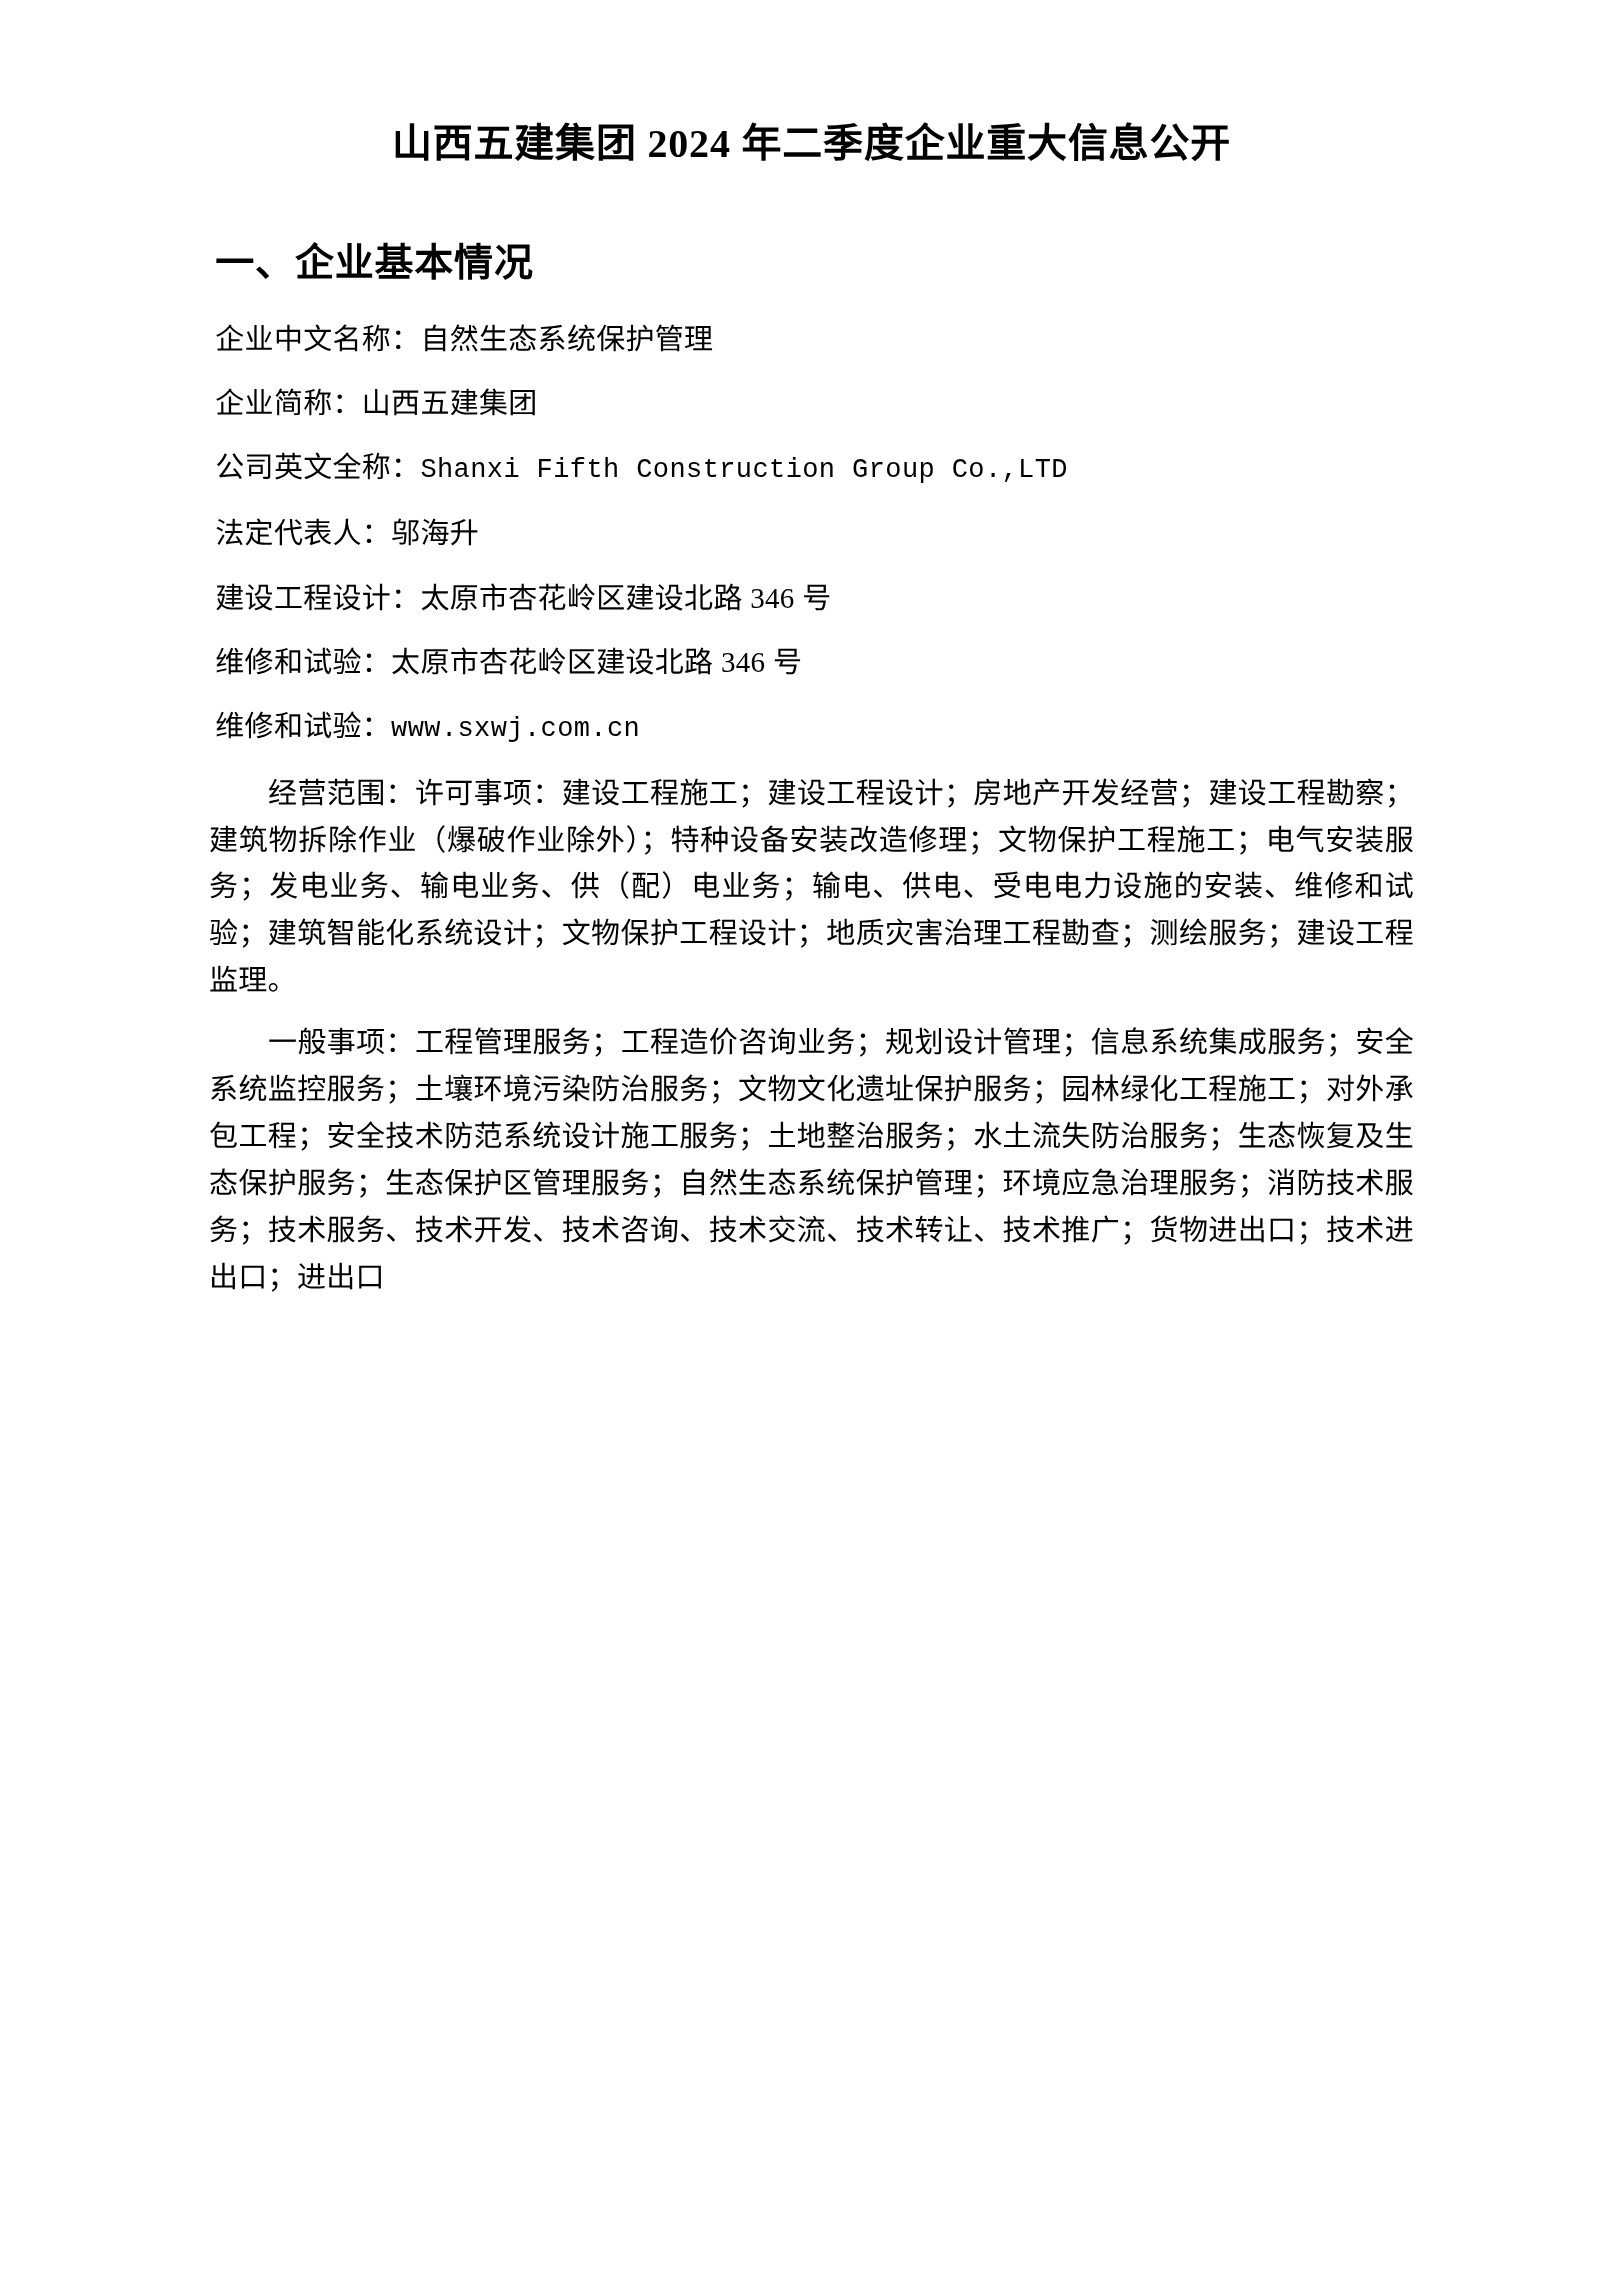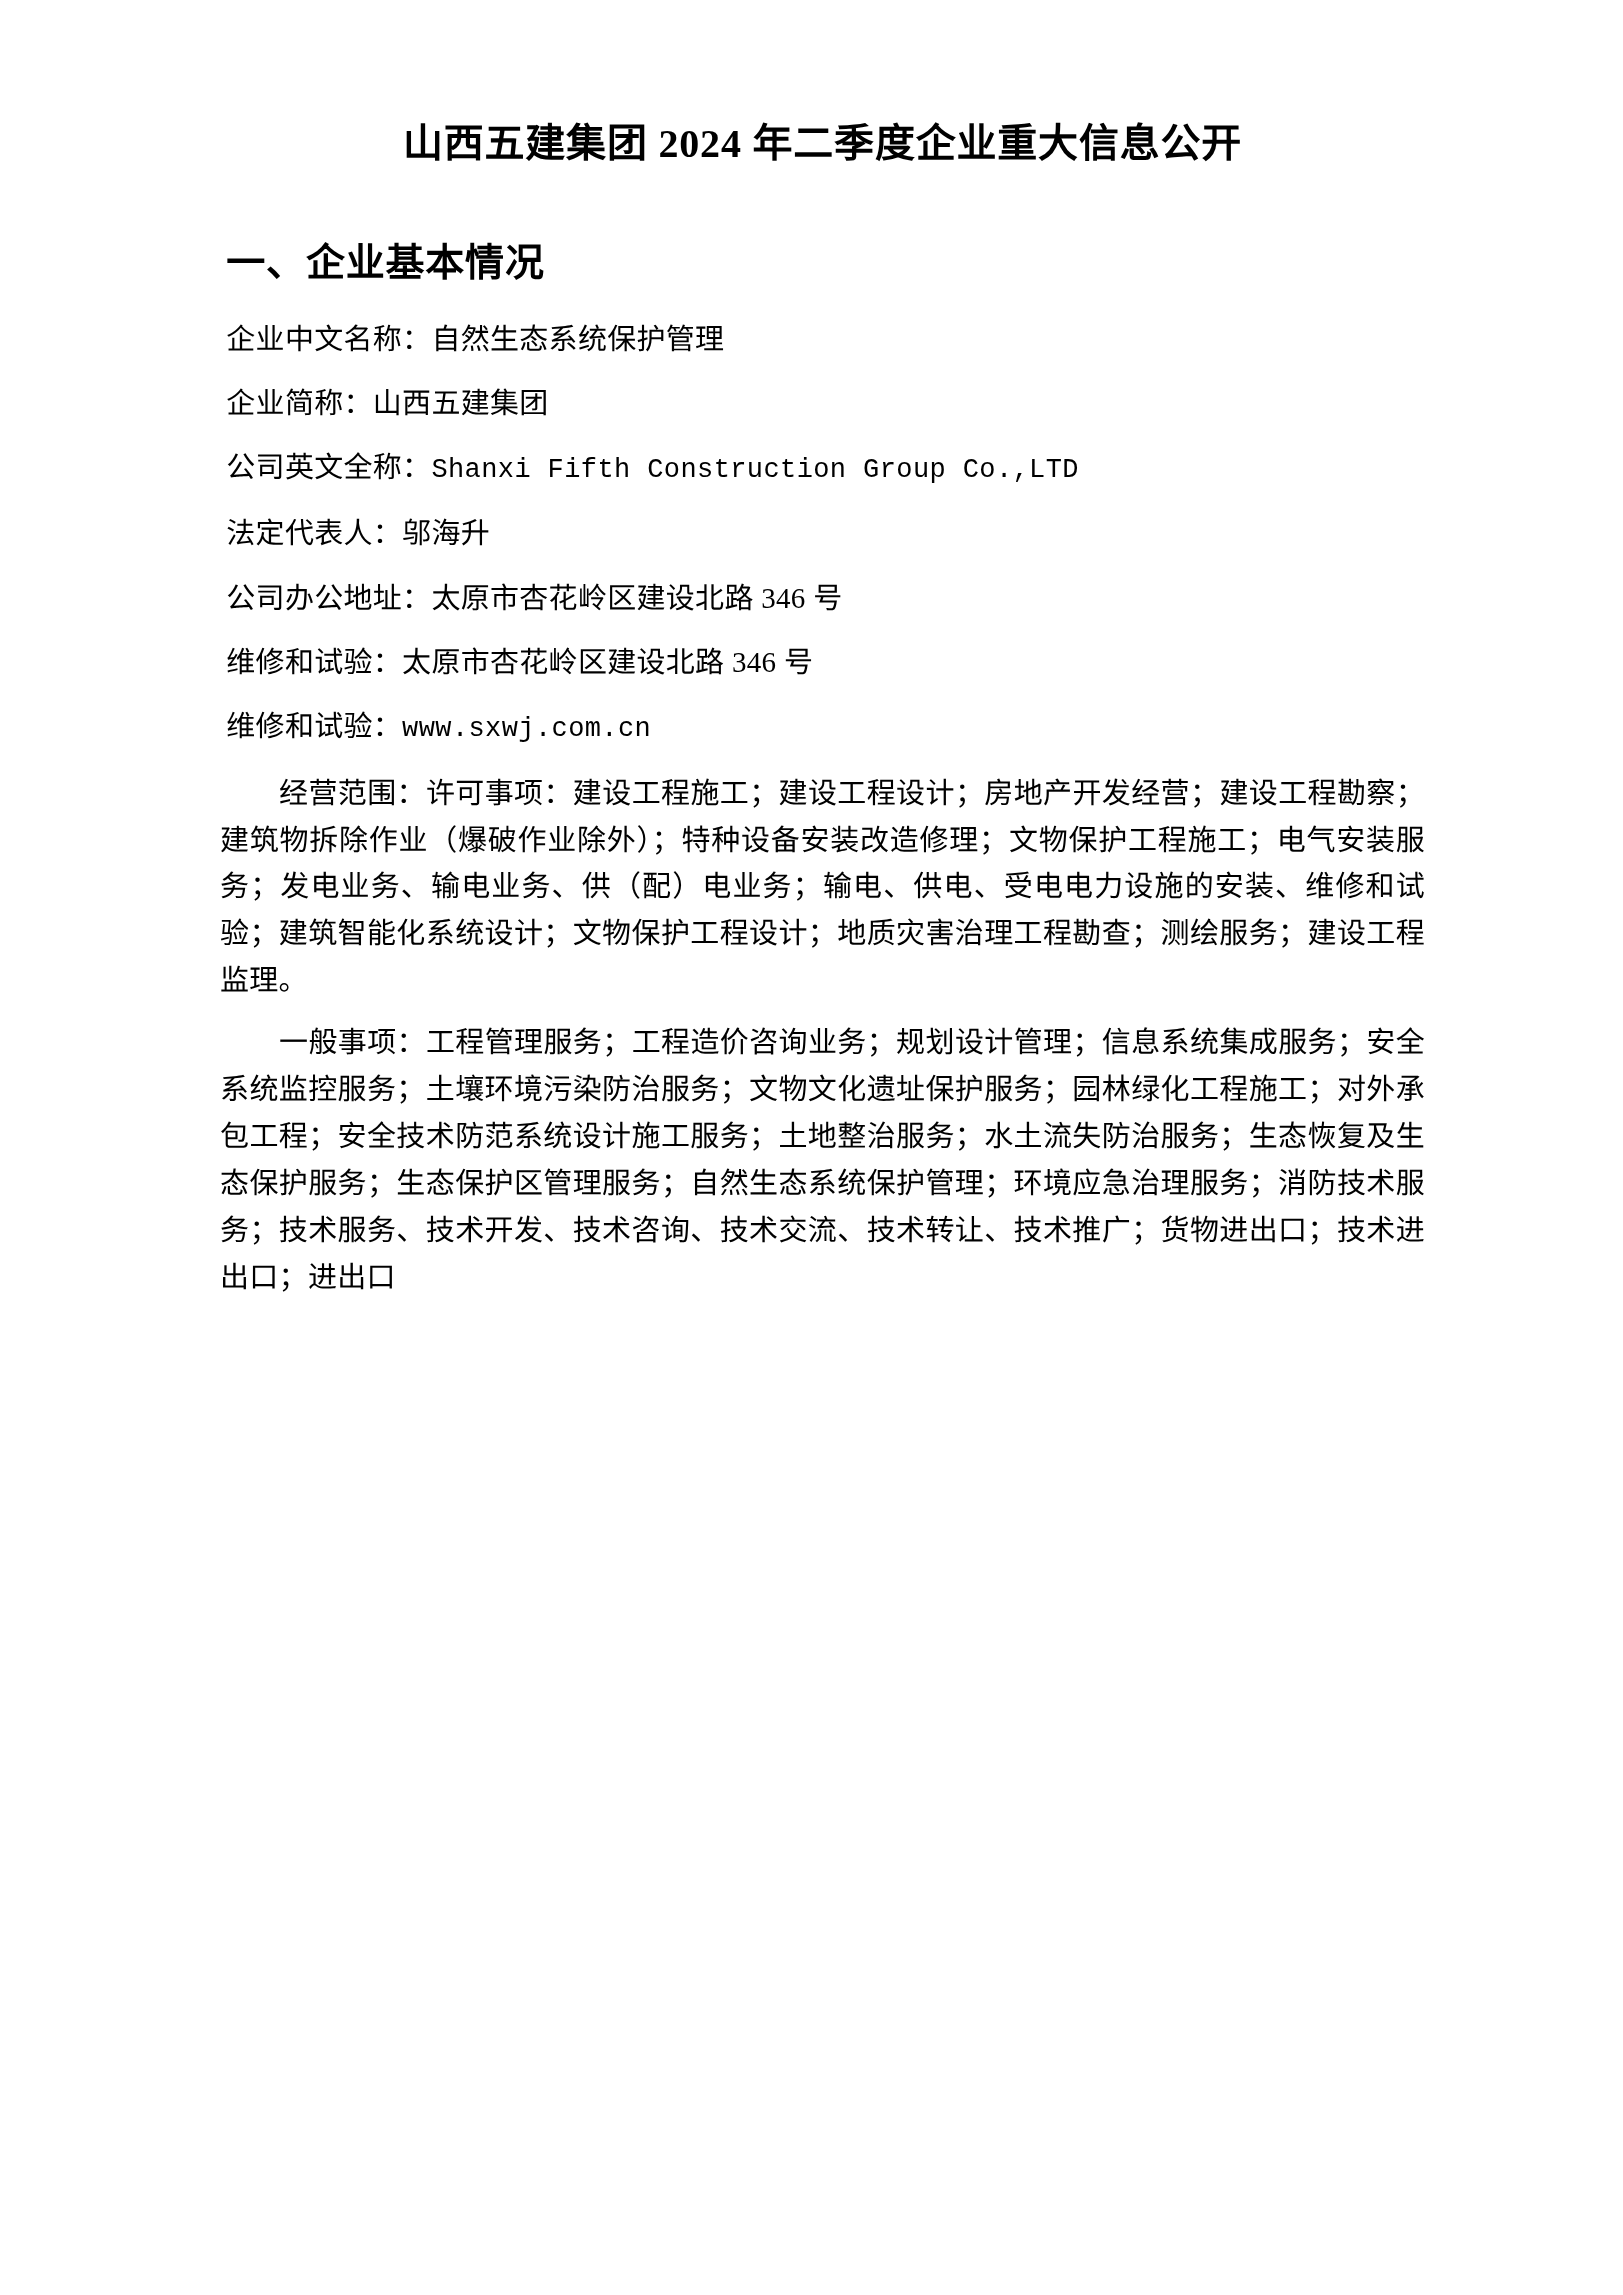--- a/index.html
+++ b/index.html
@@ -18,21 +18,21 @@
   .page {
     position: relative;
     width: 1623px;
     height: 2295px;
     box-sizing: border-box;
     padding: 0;
     overflow: hidden;
   }
   .content {
     position: absolute;
-    left: 220px;
+    left: 209px;
     top: 119px;
     width: 1205px;
   }
   .doc-title {
     font-size: 40px;
     font-weight: bold;
     text-align: center;
     letter-spacing: 0.8px;
     margin: 0 0 62px 0;
     line-height: 1.25;
@@ -89,21 +89,21 @@
 
     <p class="para indent">
       <span>公司英文全称：</span><span class="mono">Shanxi Fifth Construction Group Co.,LTD</span>
     </p>
 
     <p class="para indent">
       <span>法定代表人：</span><span>邬海升</span>
     </p>
 
     <p class="para indent">
-      <span>公司办公地址：</span><span>太原市杏花岭区建设北路 346 号</span>
+      <span>建设工程设计：</span><span>太原市杏花岭区建设北路 346 号</span>
     </p>
 
     <p class="para indent">
       <span>维修和试验：</span><span>太原市杏花岭区建设北路 346 号</span>
     </p>
 
 
     <p class="para indent">
       <span>维修和试验：</span><span class="mono">www.sxwj.com.cn</span>
     </p>

